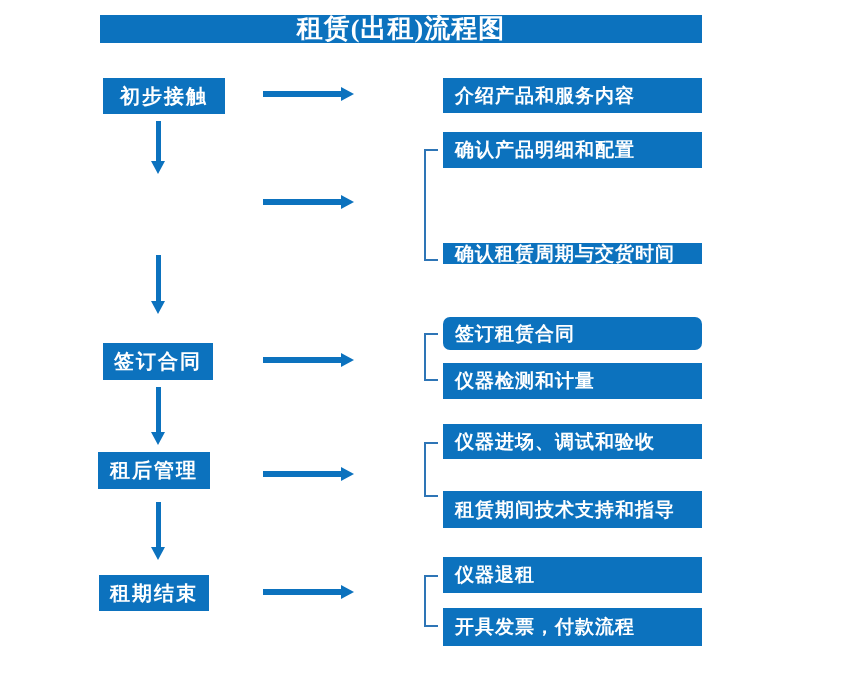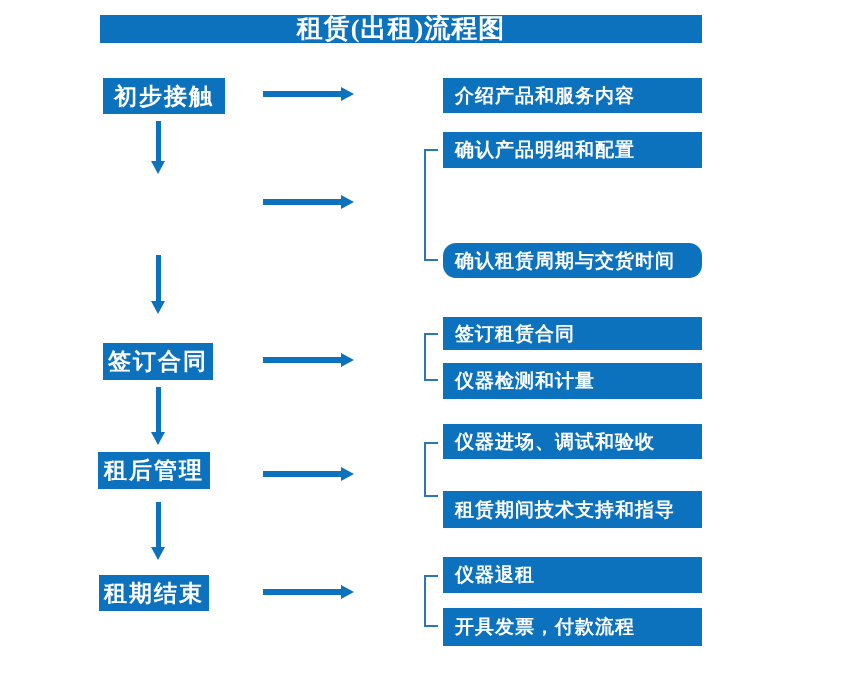--- a/index.html
+++ b/index.html
@@ -20,21 +20,21 @@
     font-size: 26px;
     line-height: 28px;
     text-align: center;
     letter-spacing: 1px;
   }
   .stage-box {
     position: absolute;
     background: var(--primary, #0c72be);
     color: var(--box-text, #ffffff);
     font-weight: bold;
-    font-size: 23px;
+    font-size: 20px;
     letter-spacing: 2px;
     display: flex;
     align-items: center;
     justify-content: center;
     box-sizing: border-box;
   }
   .output-box {
     position: absolute;
     left: 443px; width: 259px;
     background: var(--primary, #0c72be);
@@ -117,23 +117,23 @@
   </div>
 
   <div class="bracket" style="top:149px; height:112px;"></div>
   <div class="bracket" style="top:333px; height:48px;"></div>
   <div class="bracket" style="top:442px; height:55px;"></div>
   <div class="bracket" style="top:575px; height:52px;"></div>
 
   <div class="output-box" style="top:78px;  height:35px;">介绍产品和服务内容</div>
 
   <div class="output-box" style="top:132px; height:36px;">确认产品明细和配置</div>
-  <div class="output-box" style="top:243px; height:35px;border-radius:13px;">确认租赁周期与交货时间</div>
+  <div class="output-box" style="top:243px; height:21px;">确认租赁周期与交货时间</div>
 
-  <div class="output-box" style="top:317px; height:33px;">签订租赁合同</div>
+  <div class="output-box" style="top:317px; height:33px;border-radius:7px;">签订租赁合同</div>
   <div class="output-box" style="top:363px; height:36px;">仪器检测和计量</div>
 
   <div class="output-box" style="top:424px; height:35px;">仪器进场、调试和验收</div>
   <div class="output-box" style="top:491px; height:37px;">租赁期间技术支持和指导</div>
 
   <div class="output-box" style="top:557px; height:36px;">仪器退租</div>
   <div class="output-box" style="top:608px; height:38px;">开具发票，付款流程</div>
 
 </div>
 

